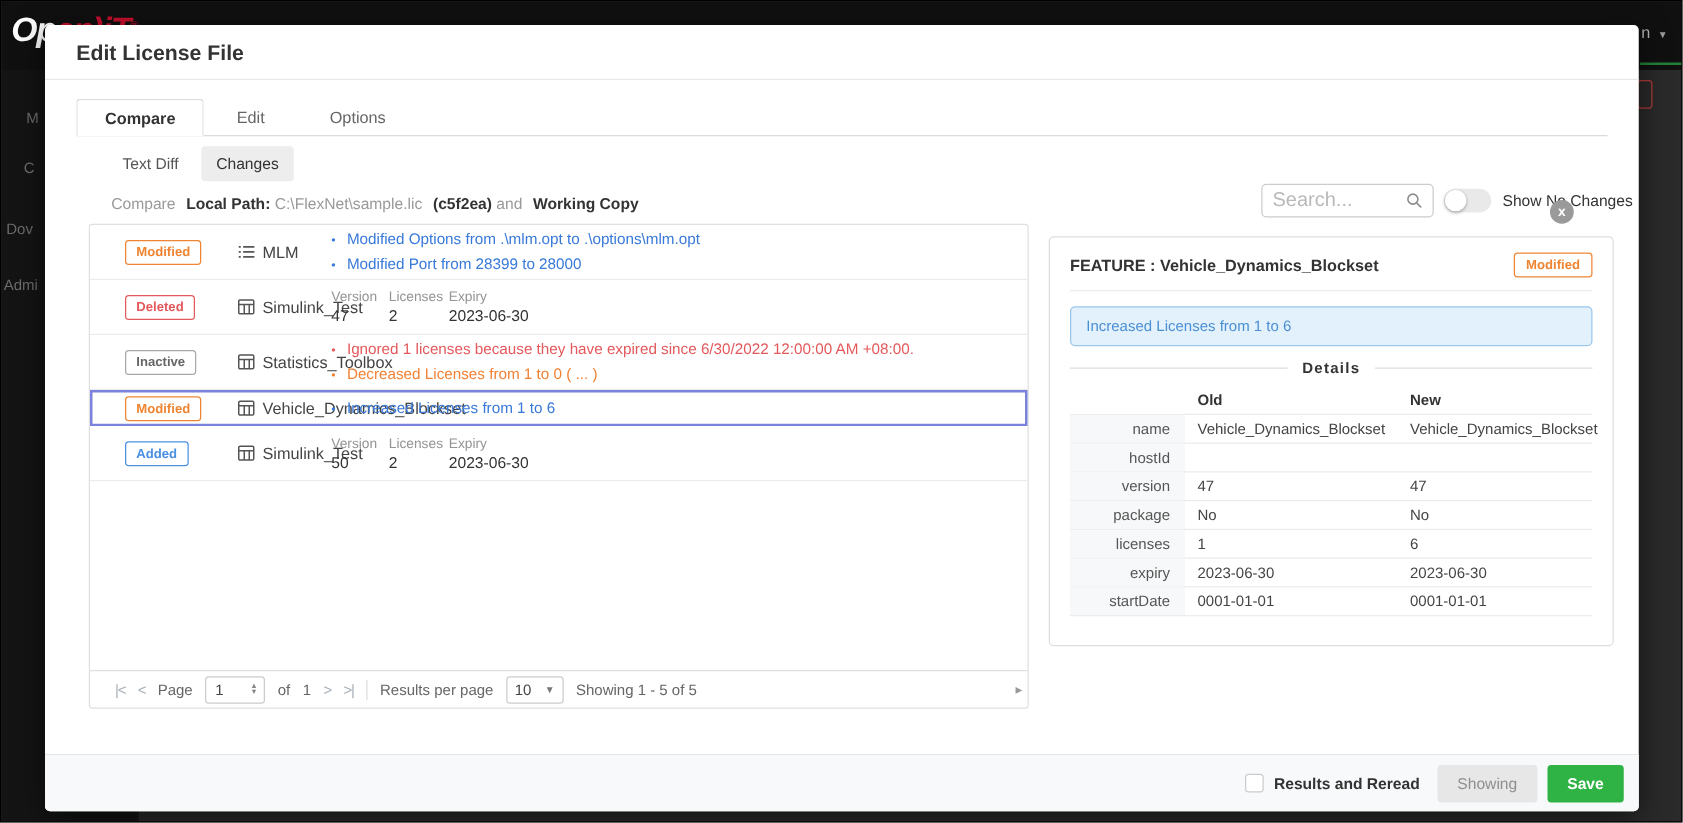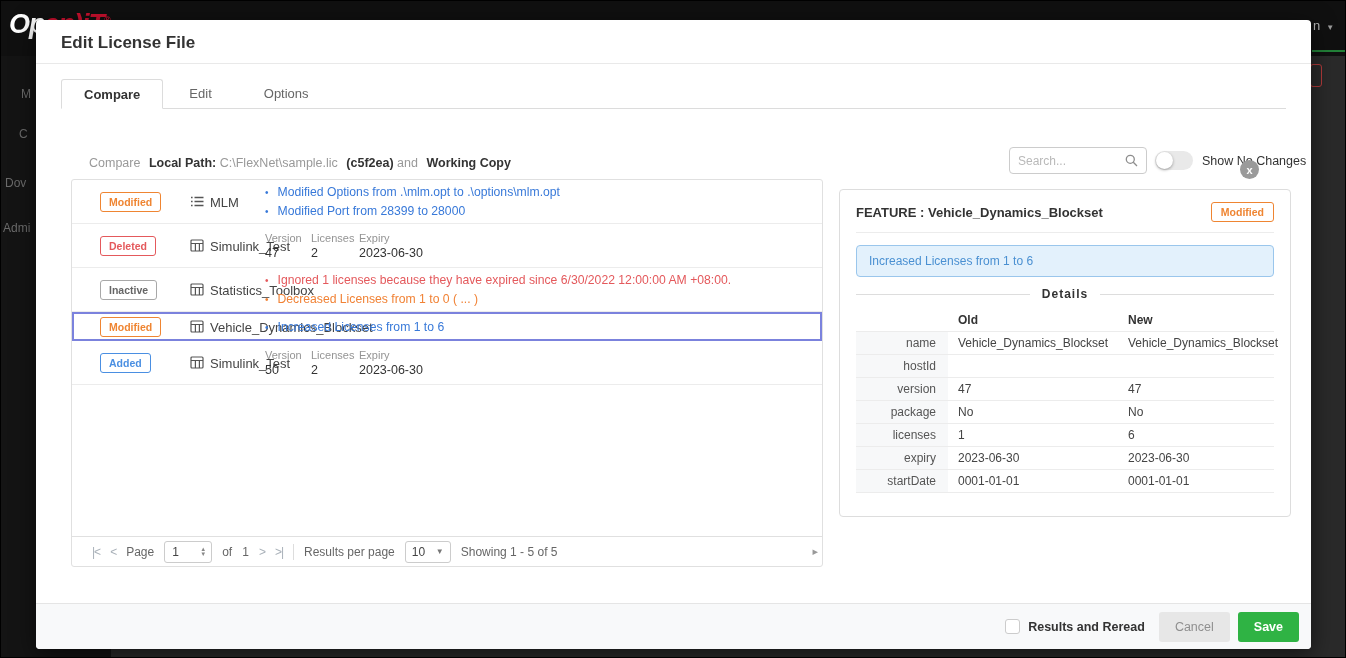--- a/index.html
+++ b/index.html
@@ -34,21 +34,21 @@
   .subtabs { position:absolute; left:50px; top:97px; display:flex; align-items:center; gap:6px; }
   .subtab { font-size:12.5px; color:#555; padding:7px 12px; border-radius:3px; }
   .subtab.active { background:#ededed; color:#333; }
   
   .compare-bar { position:absolute; left:53px; top:136px; font-size:12.5px; color:#999; }
   .compare-bar b { color:#333; }
   .compare-bar span { margin-right:5px; }
   
   .searchbox { position:absolute; left:973px; top:127px; width:138px; height:27px; border:1px solid #ccc;
                border-radius:4px; display:flex; align-items:center; padding:0 8px; background:#fff; }
-  .searchbox input { border:none; outline:none; flex:1; font-size:12px; color:#0369a1; width:90px;
+  .searchbox input { border:none; outline:none; flex:1; font-size:16px; color:#0369a1; width:90px;
                      font-family:"Liberation Sans", sans-serif; }
   .searchbox input::placeholder { color:#b9b9b9; }
   .toggle { position:absolute; left:1119px; top:131px; width:38px; height:19px; background:#e9e9e9;
             border-radius:10px; }
   .toggle .knob { position:absolute; left:1px; top:1px; width:17px; height:17px; background:#fff;
                   border-radius:50%; box-shadow:0 1px 3px rgba(0,0,0,.35); }
   .toggle-label { position:absolute; left:1166px; top:134px; font-size:12.5px; color:#333; }
   .panel-close { position:absolute; left:1204px; top:140px; width:19px; height:19px; border-radius:50%;
                  background:#9a9a9a; color:#fff; font-size:11px; font-weight:bold; display:flex;
                  align-items:center; justify-content:center; z-index:5; }
@@ -147,20 +147,24 @@
   <div class="modal">
     <div class="modal-title">Edit License File</div>
     <div class="title-divider"></div>
 
     <div class="tabstrip">
       <div class="tab active">Compare</div>
       <div class="tab">Edit</div>
       <div class="tab">Options</div>
     </div>
 
+    <div class="subtabs">
+      <div class="subtab">Text Diff</div>
+      <div class="subtab active">Changes</div>
+    </div>
 
     <div class="compare-bar">
       <span>Compare</span>
       <b>Local Path:</b>
       <span>C:\FlexNet\sample.lic</span>
       <b>(c5f2ea)</b>
       <span>and</span>
       <b>Working Copy</b>
     </div>
 
@@ -353,17 +357,17 @@
             <span class="dcell">0001-01-01</span>
           </div>
       </div>
     </div>
 
     <div class="foot">
       <span class="chkwrap">
         <span class="chk"></span>
         <span class="chk-label">Results and Reread</span>
       </span>
-      <button class="btn btn-cancel">Cancel</button>
+      <button class="btn btn-cancel">Showing</button>
       <button class="btn btn-save">Save</button>
     </div>
   </div>
 </div>
 
 </body></html>

